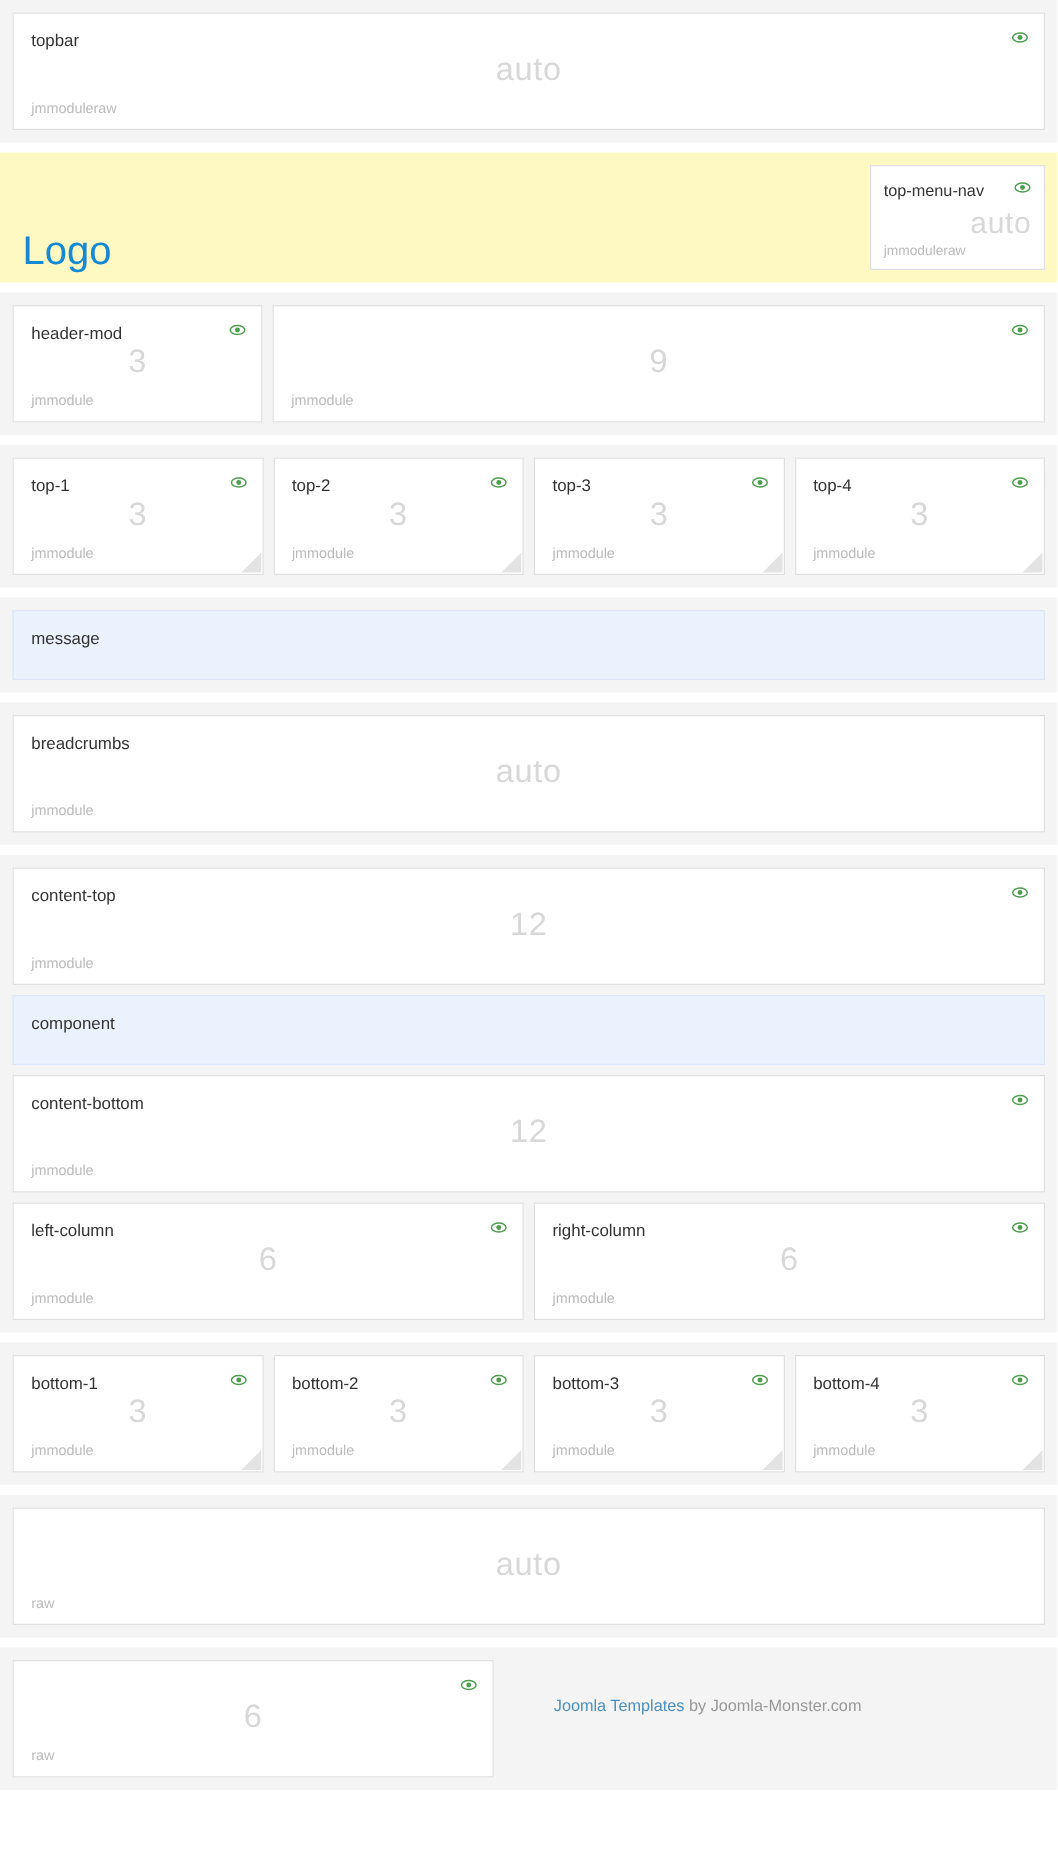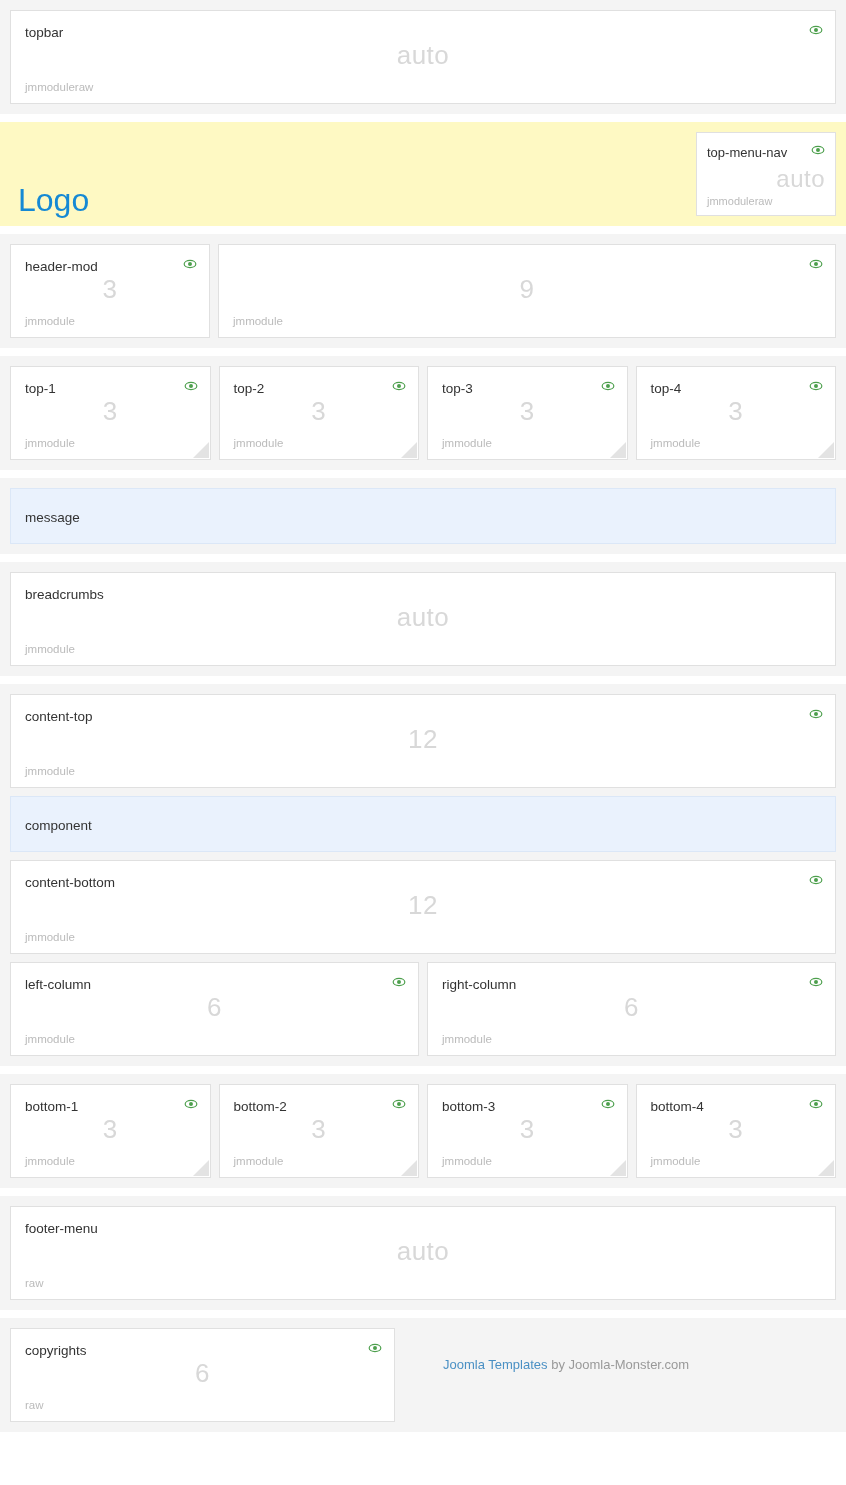--- a/index.html
+++ b/index.html
@@ -77,21 +77,21 @@
     border-style: solid;
     border-width: 0 0 16px 16px;
     border-color: transparent transparent #e3e3e3 transparent;
   }
 
   
   .box.blue {
     background: #eaf2fd;
     border: 1px solid #dbe7f7;
     min-height: 56px;
-    justify-content: center;
+    justify-content: flex-start;
   }
   .box.blue .box-title { color: #333333; }
 
   
   .row { display: flex; gap: 8px; }
   .row + .row { margin-top: 8px; }
 
   
   .brandband {
     background: #fef9c3;
@@ -396,32 +396,30 @@
         <div class="box-size">3</div>
         <div class="box-type">jmmodule</div>
       </div>
     </div>
   </div>
 
   <div class="group">
 
     <div class="row">
       <div class="box full">
-        <div class="box-title">footer-menu</div>
         <div class="box-size">auto</div>
         <div class="box-type">raw</div>
       </div>
     </div>
   </div>
 
   <div class="group">
 
     <div class="copyrow">
       <div class="box">
-        <div class="box-title">copyrights</div>
         <div class="box-eye">
           <svg width="14" height="14" viewBox="0 0 24 24" aria-hidden="true">
               <ellipse cx="12" cy="12" rx="10" ry="6.2" fill="none" stroke="#4c9f4c" stroke-width="2"></ellipse>
               <circle cx="12" cy="12" r="3.4" fill="#4c9f4c"></circle>
             </svg>
         </div>
         <div class="box-size">6</div>
         <div class="box-type">raw</div>
       </div>
       <div class="credit"><a href="#">Joomla Templates</a><span> by Joomla-Monster.com</span></div>

